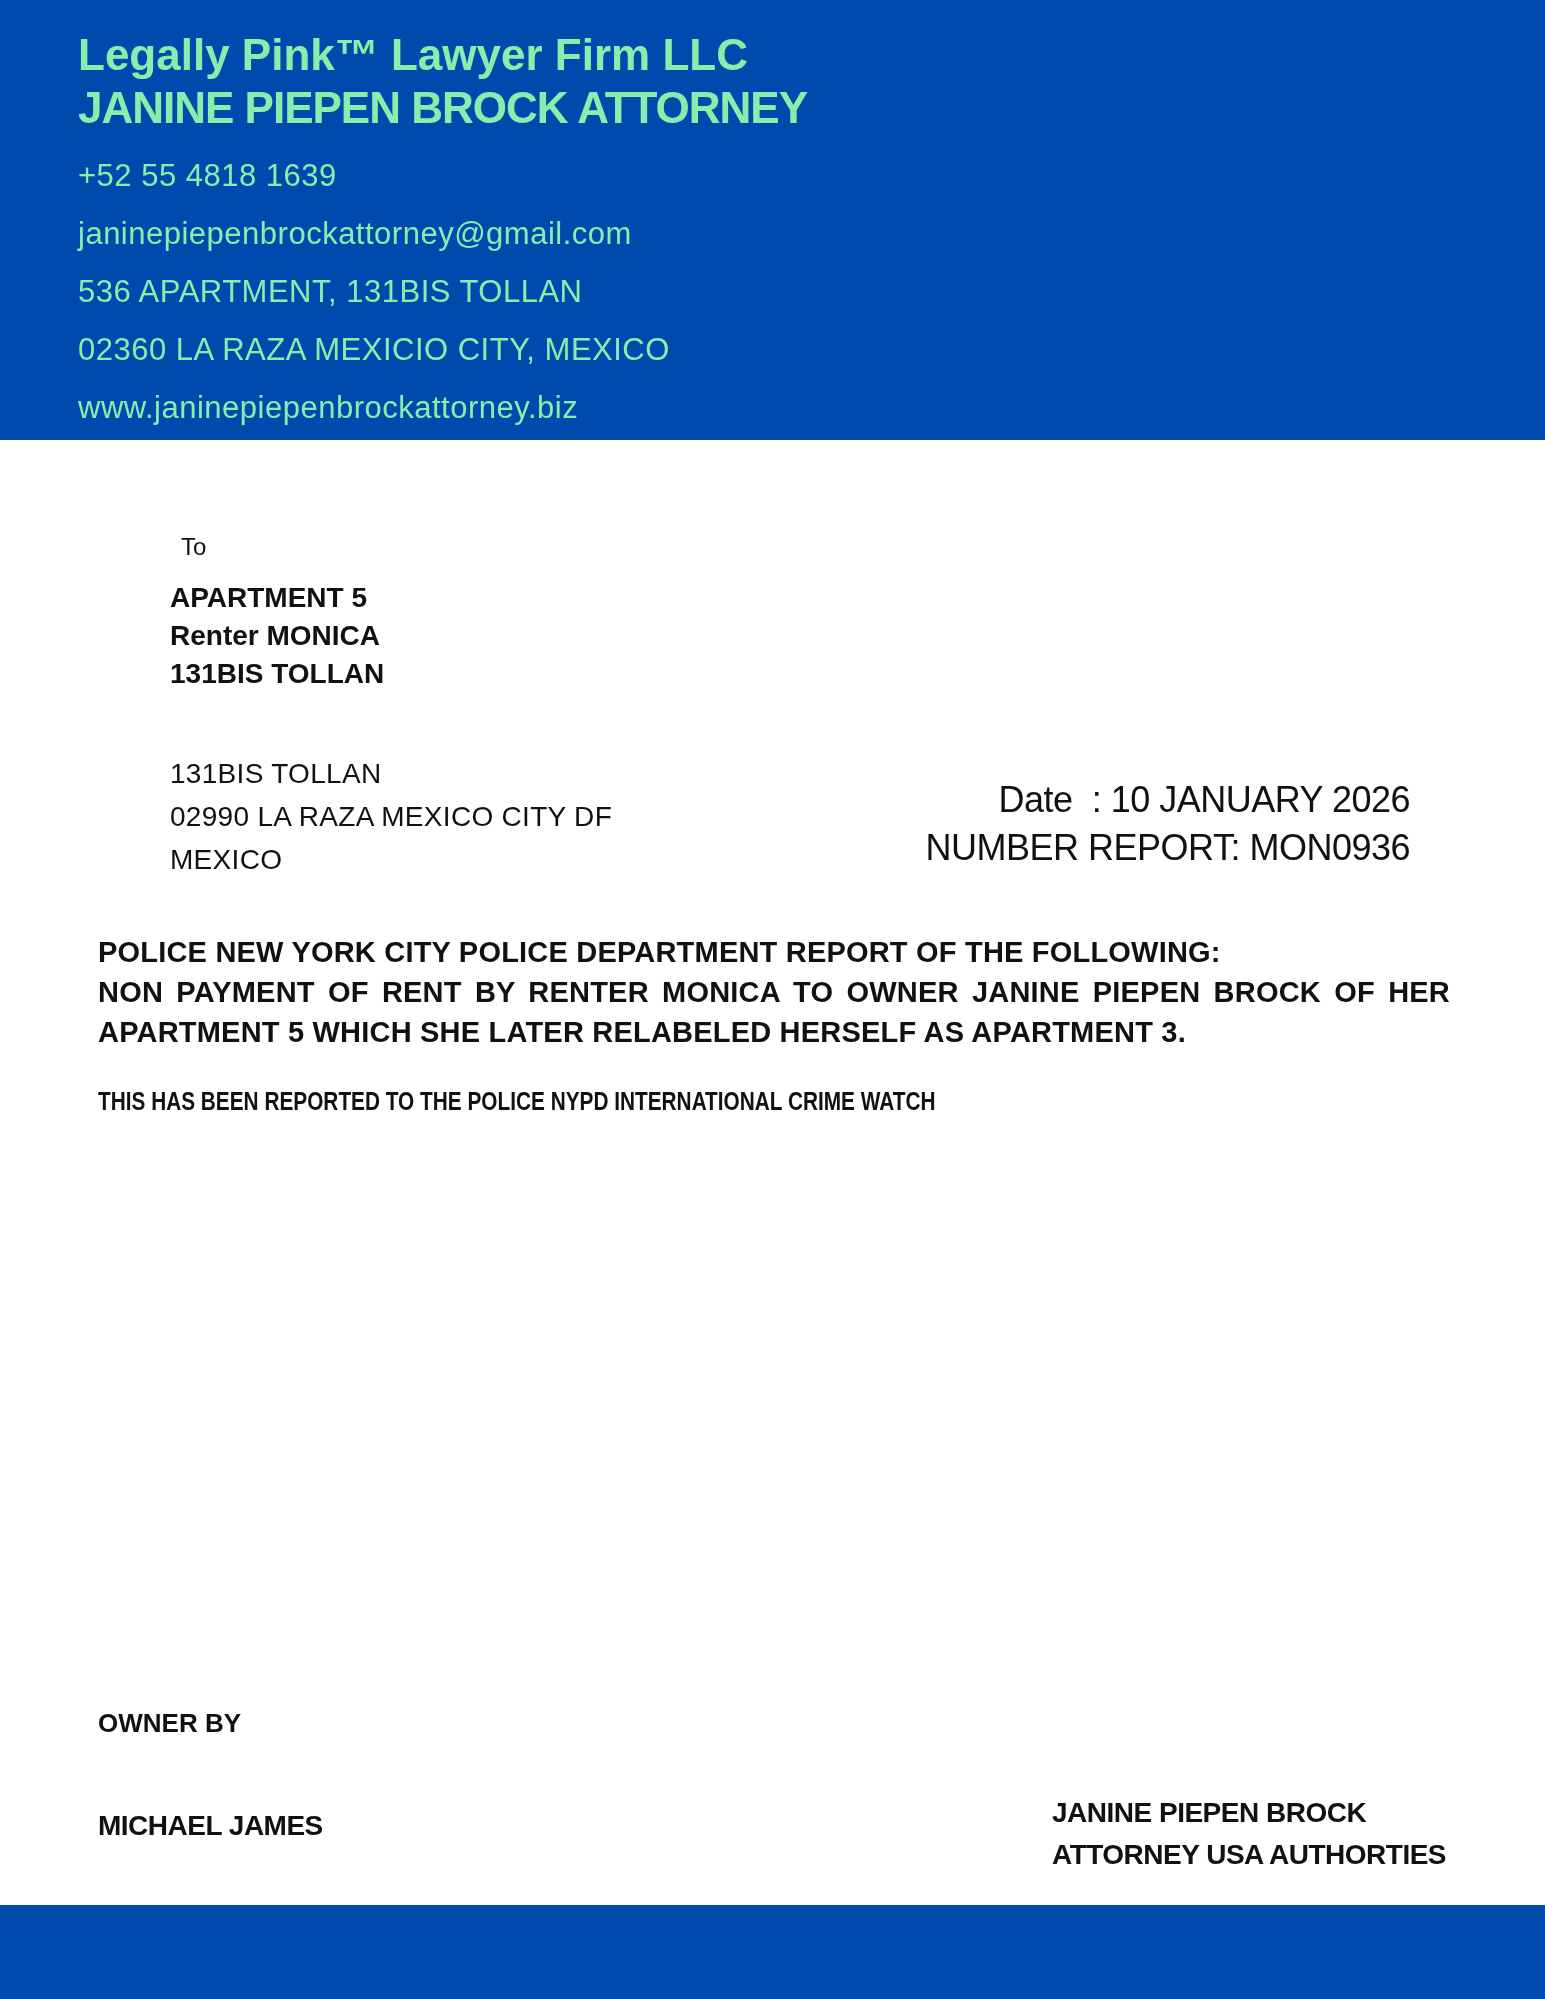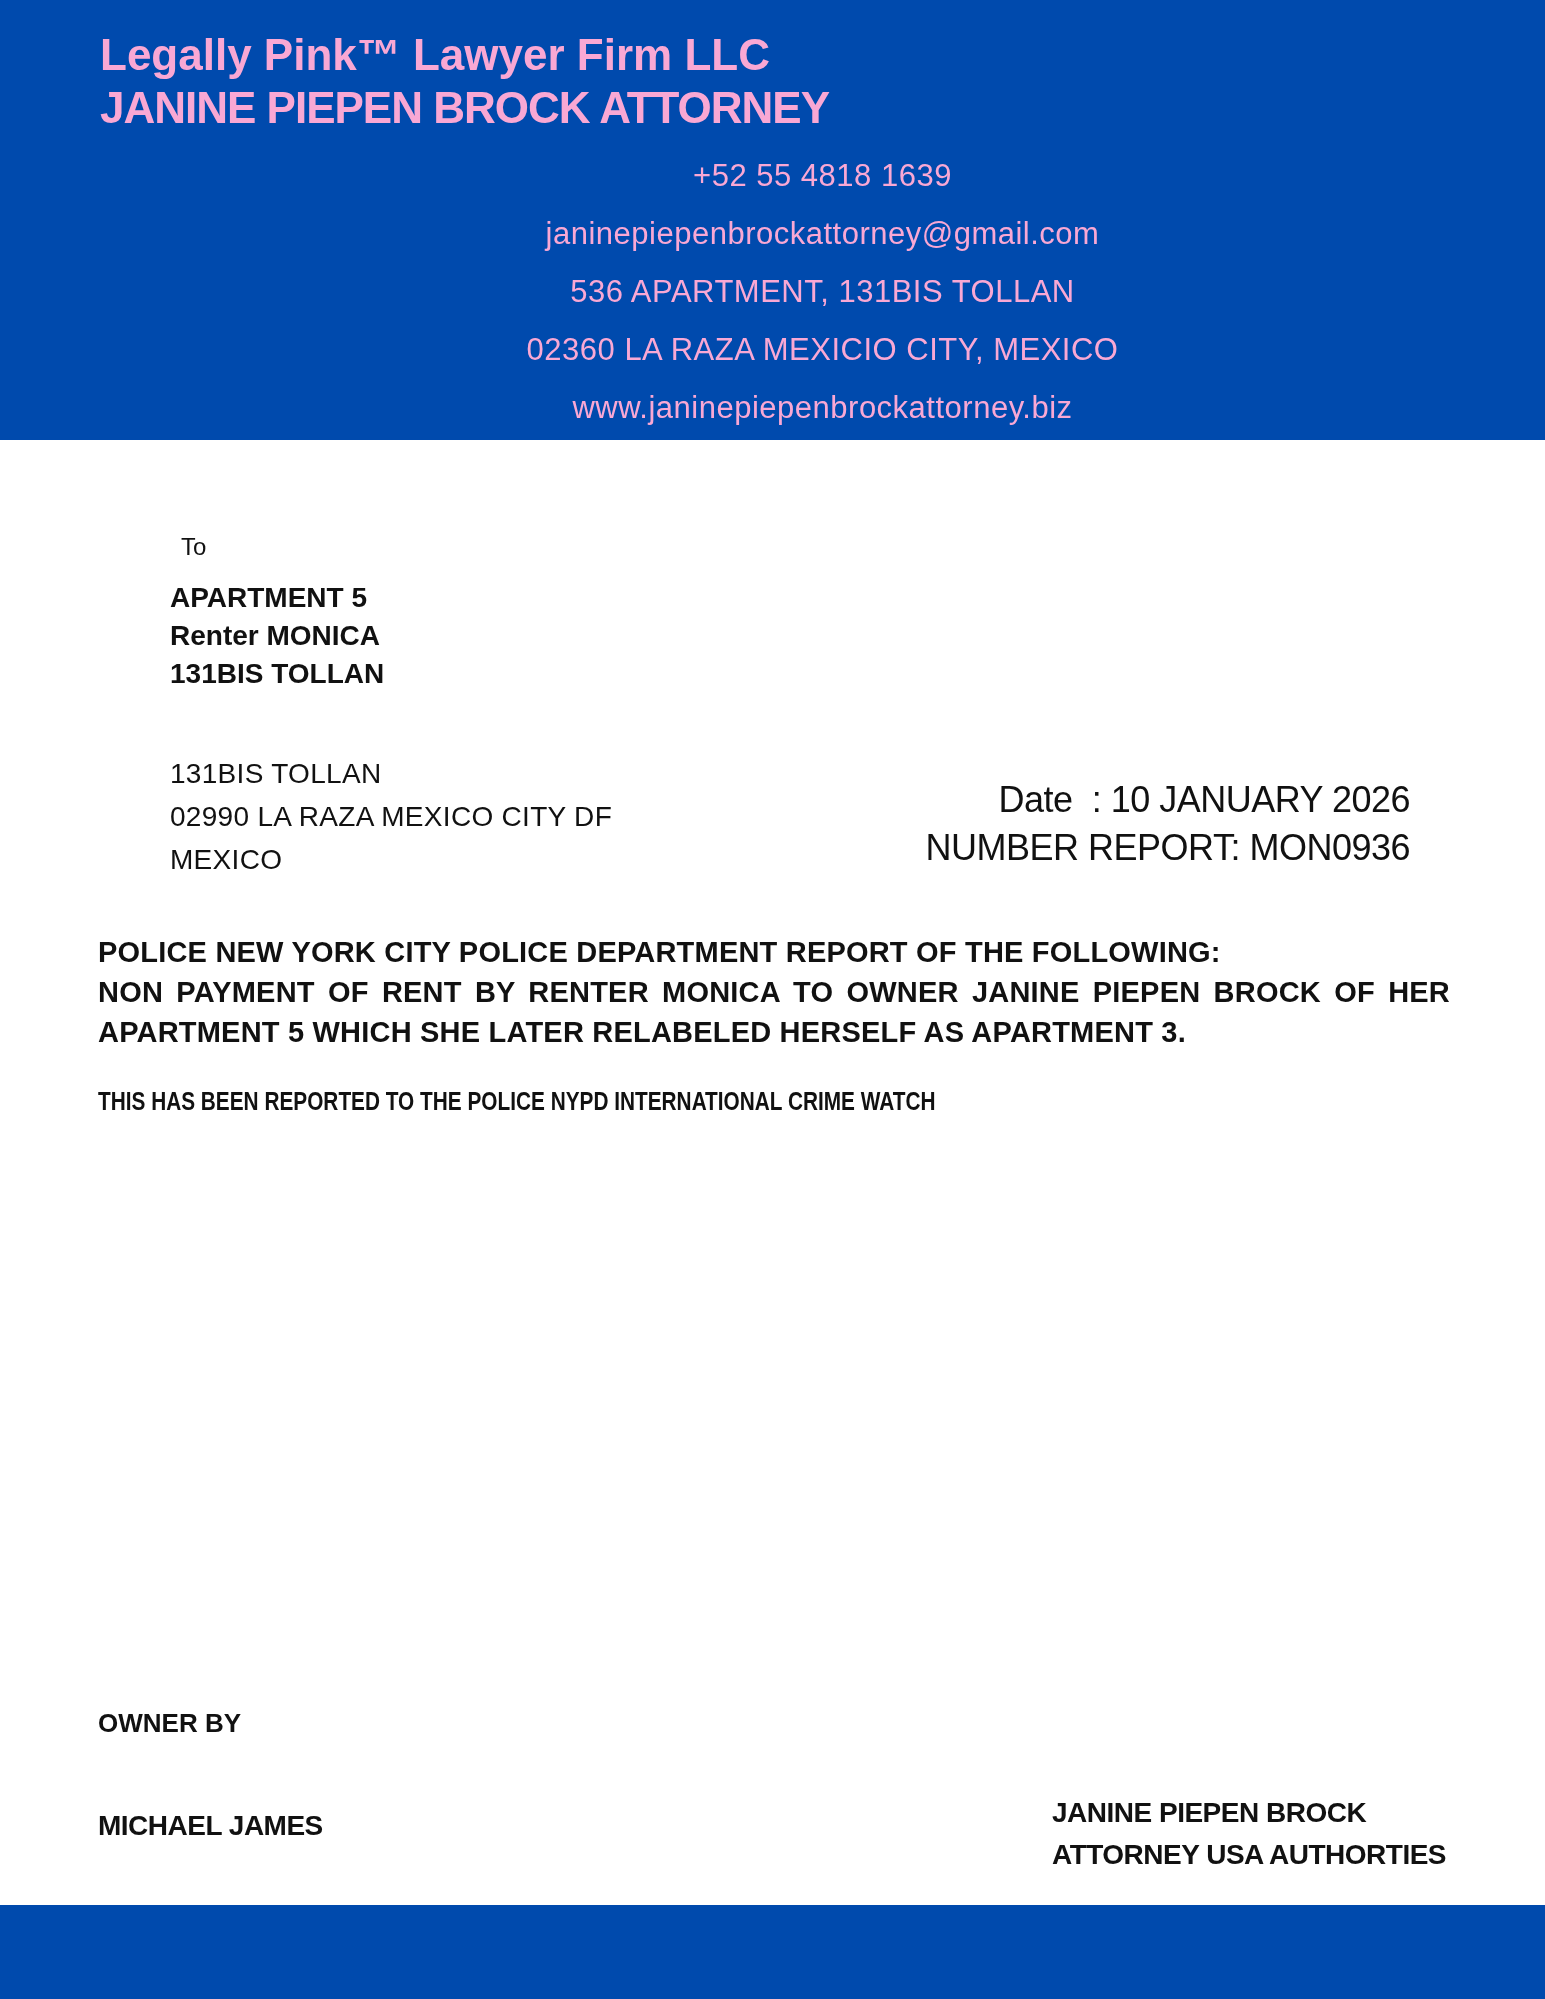--- a/index.html
+++ b/index.html
@@ -11,36 +11,35 @@
     overflow: hidden;
     font-family: "Liberation Sans", sans-serif;
     color: #111111;
   }
   
   .banner-top {
     position: absolute;
     top: 0; left: 0;
     width: 1545px; height: 440px;
     background: var(--banner-blue, #004AAD);
-    color: #f9a8d4;
+    color: #86efac;
     box-sizing: border-box;
-    padding: 28px 0 0 100px;
+    padding: 28px 0 0 78px;
   }
   .firm-name {
     font-size: 44px; font-weight: 800; line-height: 53px;
     letter-spacing: 0px;
   }
   .attorney-name {
     font-size: 44px; font-weight: 800; line-height: 53px;
     letter-spacing: -1px;
   }
   .contact {
     font-size: 31px; font-weight: 300; line-height: 58px;
     letter-spacing: 0.5px;
-    text-align: center;
   }
   .contact.first { margin-top: 13px; }
 
   
   .to-label {
     position: absolute; left: 181px; top: 530px;
     font-size: 24px; font-weight: 400; line-height: 34px;
   }
   .recipient-block {
     position: absolute; left: 170px; top: 579px;

